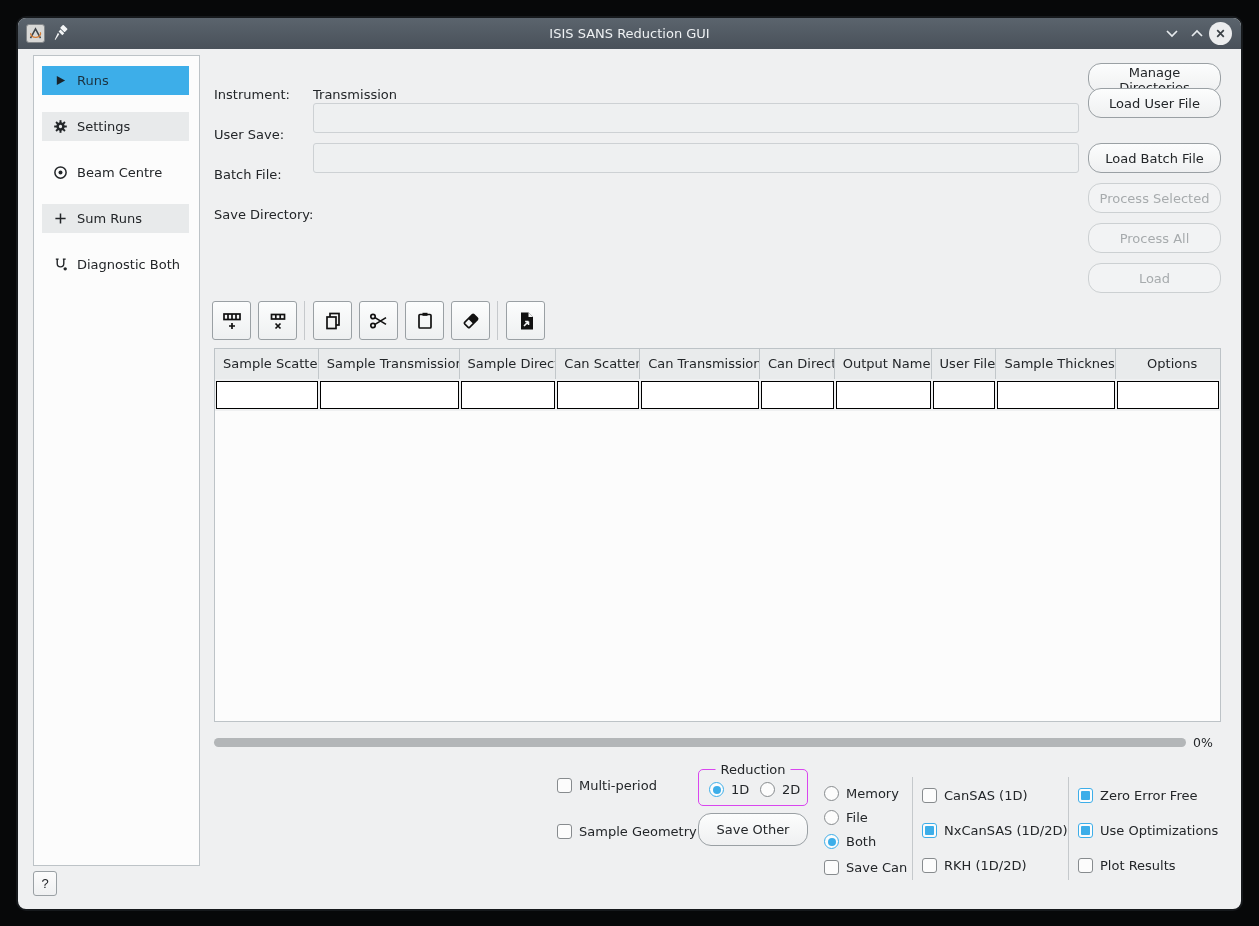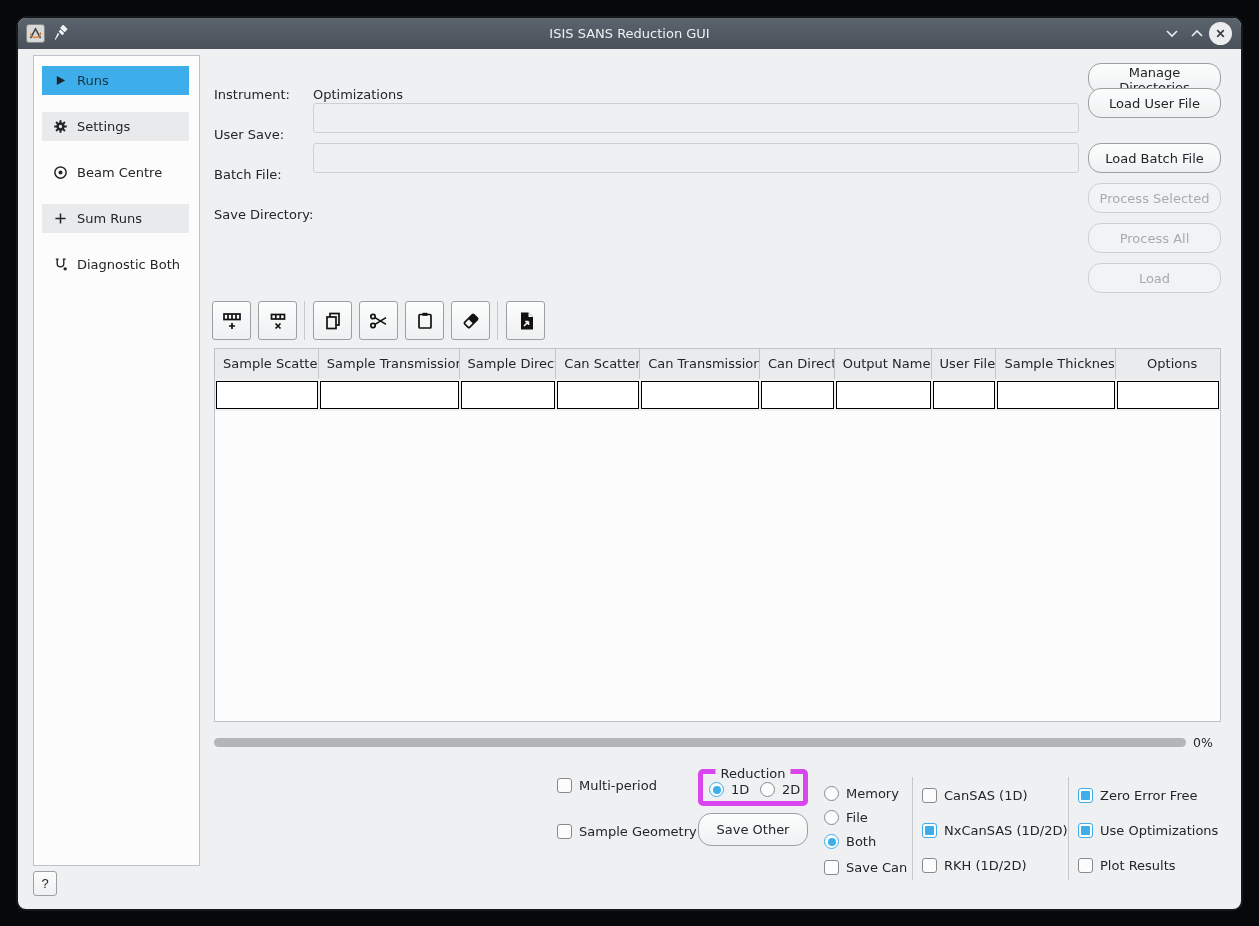--- a/index.html
+++ b/index.html
@@ -52,21 +52,21 @@
   .progress{position:absolute;left:214px;top:738px;width:972px;height:9px;border-radius:4.5px;background:#b3b6b8;}
   .progress-label{position:absolute;left:1193px;top:735px;font-size:12.5px;}
   
   .opt{position:absolute;display:flex;align-items:center;gap:7px;height:15px;white-space:nowrap;}
   .check{position:relative;width:15px;height:15px;border:1px solid #878b8e;border-radius:3px;background:#fcfcfc;box-sizing:border-box;flex:none;}
   .check.checked{border-color:#3daee9;}
   .check.checked::after{content:"";position:absolute;inset:2px;background:#3daee9;border-radius:1px;}
   .radio{position:relative;width:15px;height:15px;border:1px solid #878b8e;border-radius:50%;background:#fcfcfc;box-sizing:border-box;flex:none;}
   .radio.checked{border:1.5px solid #3daee9;}
   .radio.checked::after{content:"";position:absolute;inset:2.5px;background:#3daee9;border-radius:50%;}
-  .groupbox{position:absolute;border:5px solid #d946ef;border-radius:5px;box-sizing:border-box;padding-left:20px;}
+  .groupbox{position:absolute;border:1px solid #d946ef;border-radius:5px;box-sizing:border-box;padding-left:20px;}
   .gb-title{position:absolute;top:-9px;background:#eff0f1;padding:0 5px;white-space:nowrap;line-height:17px;}
   .vsep{position:absolute;width:1px;background:#c5c9cc;}
   .save-other{position:absolute;left:698px;top:813px;width:110px;height:33px;}
 </style>
 </head>
 <body>
 
 <div id="screen">
   <div class="window"></div>
 
@@ -152,21 +152,21 @@
         <path d="M4.5,2.2 v4.8 a3.5,3.5 0 0 0 7,0 v-4.8"></path>
         <path d="M3,2.2 h3 M10.5,2.2 h3" stroke-width="1.3"></path>
         <circle cx="13" cy="12.6" r="1.8" fill="#232629" stroke="none"></circle>
       </svg>
     </span>
     <span>Diagnostic Both</span>
   </div>
   <button class="help-btn">?</button>
 
   <div class="flabel" style="left:214px;top:71px">Instrument:</div>
-  <div class="flabel" style="left:313px;top:71px">Optimizations</div>
+  <div class="flabel" style="left:313px;top:71px">Transmission</div>
   <div class="flabel" style="left:214px;top:111px">User Save:</div>
   <input class="field" style="left: 313px; top: 103px; width: 766px;" value="">
   <div class="flabel" style="left:214px;top:151px">Batch File:</div>
   <input class="field" style="left: 313px; top: 143px; width: 766px;" value="">
   <div class="flabel" style="left:214px;top:191px">Save Directory:</div>
   <div class="flabel" style="left:313px;top:191px"></div>
 
   <button class="btn act" style="top:63px">Manage Directories</button>
   <button class="btn act" style="top:88px">Load User File</button>
   <button class="btn act" style="top:143px">Load Batch File</button>

